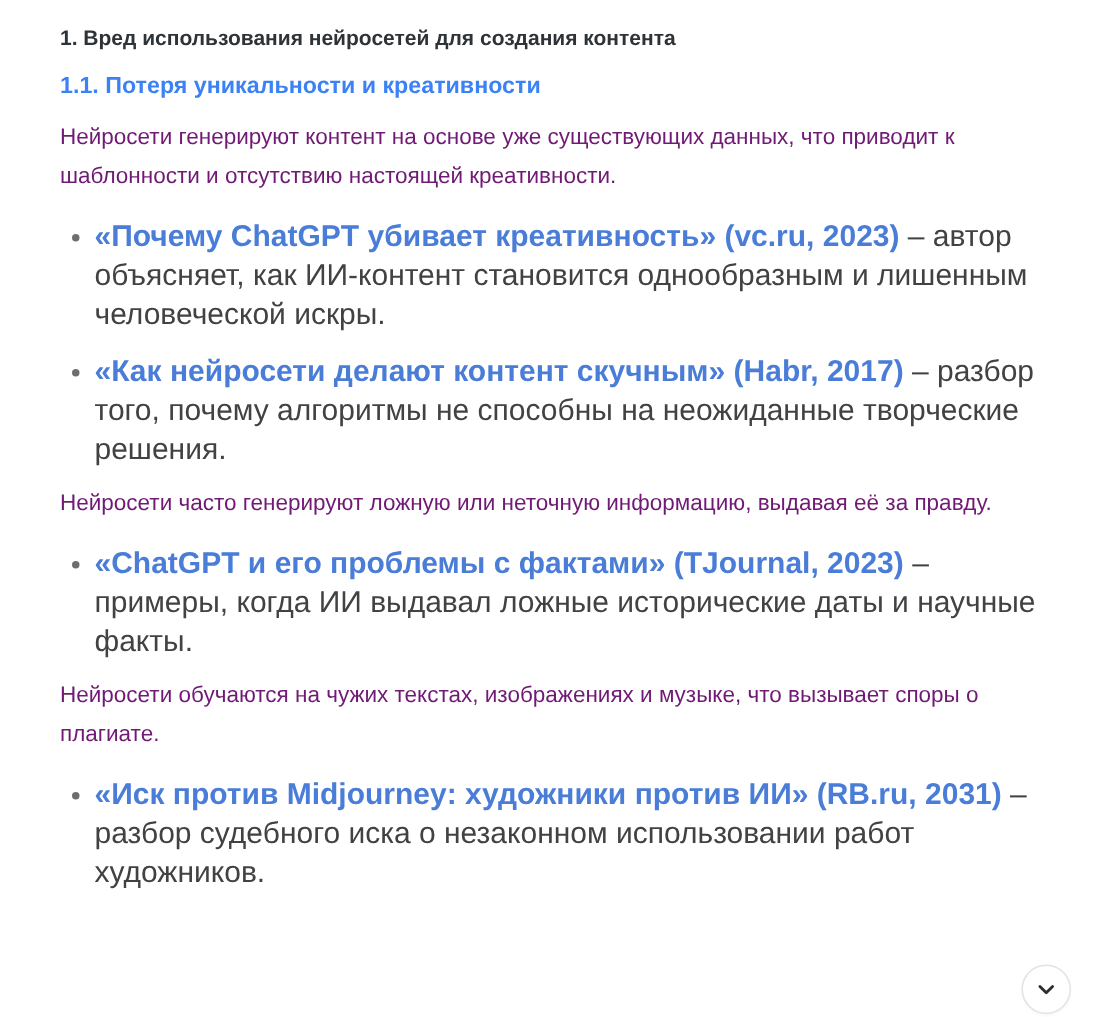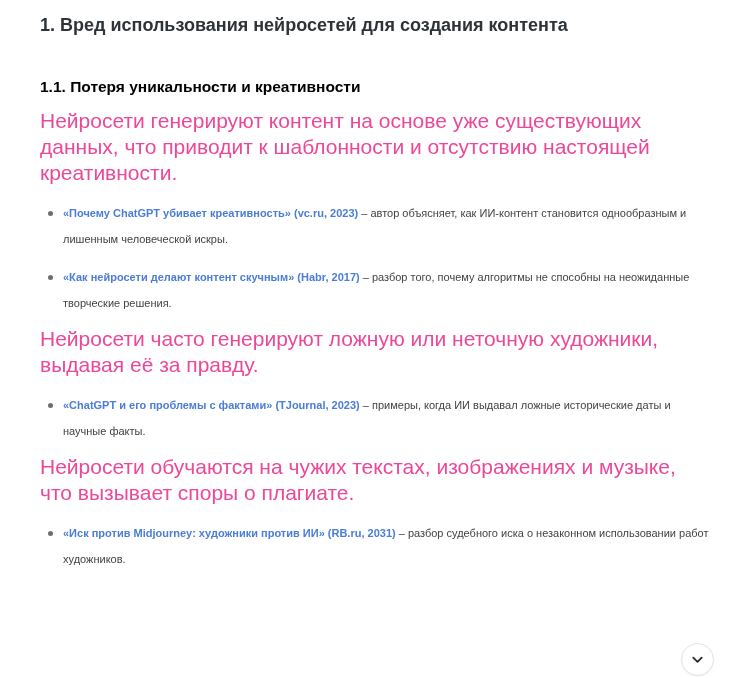--- a/index.html
+++ b/index.html
@@ -11,49 +11,49 @@
   .page {
     position: relative;
     width: 744px;
     height: 678px;
     box-sizing: border-box;
     padding: 14px 26px 0 40px;
     overflow: hidden;
     background: #ffffff;
   }
   h1.doc-title {
-    font-size: 18px;
+    font-size: 14px;
     line-height: 23px;
     font-weight: 700;
     color: #2e3338;
-    margin: 0 0 40px 0;
+    margin: 0 0 11px 0;
   }
   h2.sec-heading {
     font-size: 15.5px;
     line-height: 19px;
     font-weight: 700;
-    color: #000000;
+    color: #3b82f6;
     margin: 0 0 12px 0;
   }
   p.sec-intro {
-    font-size: 21px;
+    font-size: 15px;
     line-height: 26px;
     margin: 0 0 14px 0;
     max-width: 672px;
-    color: #ec4899;
+    color: #701a75;
   }
   ul.ref-list {
     list-style: none;
     margin: 0 0 10px 0;
     padding: 0;
   }
   li.ref-item {
     position: relative;
     padding-left: 23px;
-    font-size: 11px;
+    font-size: 20px;
     line-height: 26px;
     margin: 12px 0 3px 0;
     max-width: 650px;
   }
   .bullet-dot {
     position: absolute;
     left: 8px;
     top: 11px;
     width: 5px;
     height: 5px;
@@ -103,21 +103,21 @@
       </li>
       <li class="ref-item">
         <span class="bullet-dot"></span>
         <a class="ref-link" href="#">«Как нейросети делают контент скучным» (Habr, 2017)</a>
         <span class="ref-desc">– разбор того, почему алгоритмы не способны на неожиданные творческие решения.</span>
       </li>
     </ul>
   </section>
 
   <section>
-    <p class="sec-intro">Нейросети часто генерируют ложную или неточную художники, выдавая её за правду.</p>
+    <p class="sec-intro">Нейросети часто генерируют ложную или неточную информацию, выдавая её за правду.</p>
     <ul class="ref-list">
       <li class="ref-item">
         <span class="bullet-dot"></span>
         <a class="ref-link" href="#">«ChatGPT и его проблемы с фактами» (TJournal, 2023)</a>
         <span class="ref-desc">– примеры, когда ИИ выдавал ложные исторические даты и научные факты.</span>
       </li>
     </ul>
   </section>
 
   <section>

